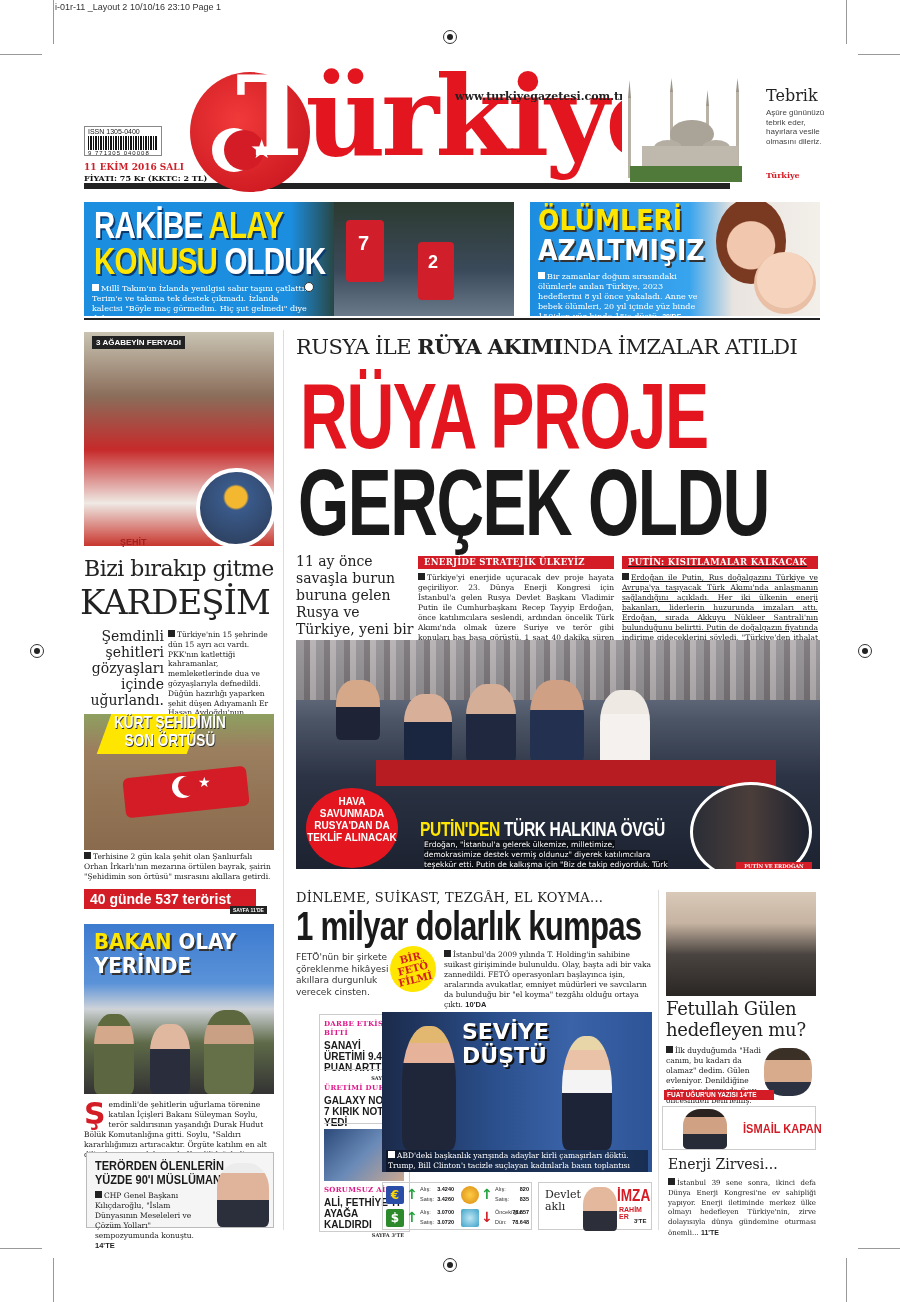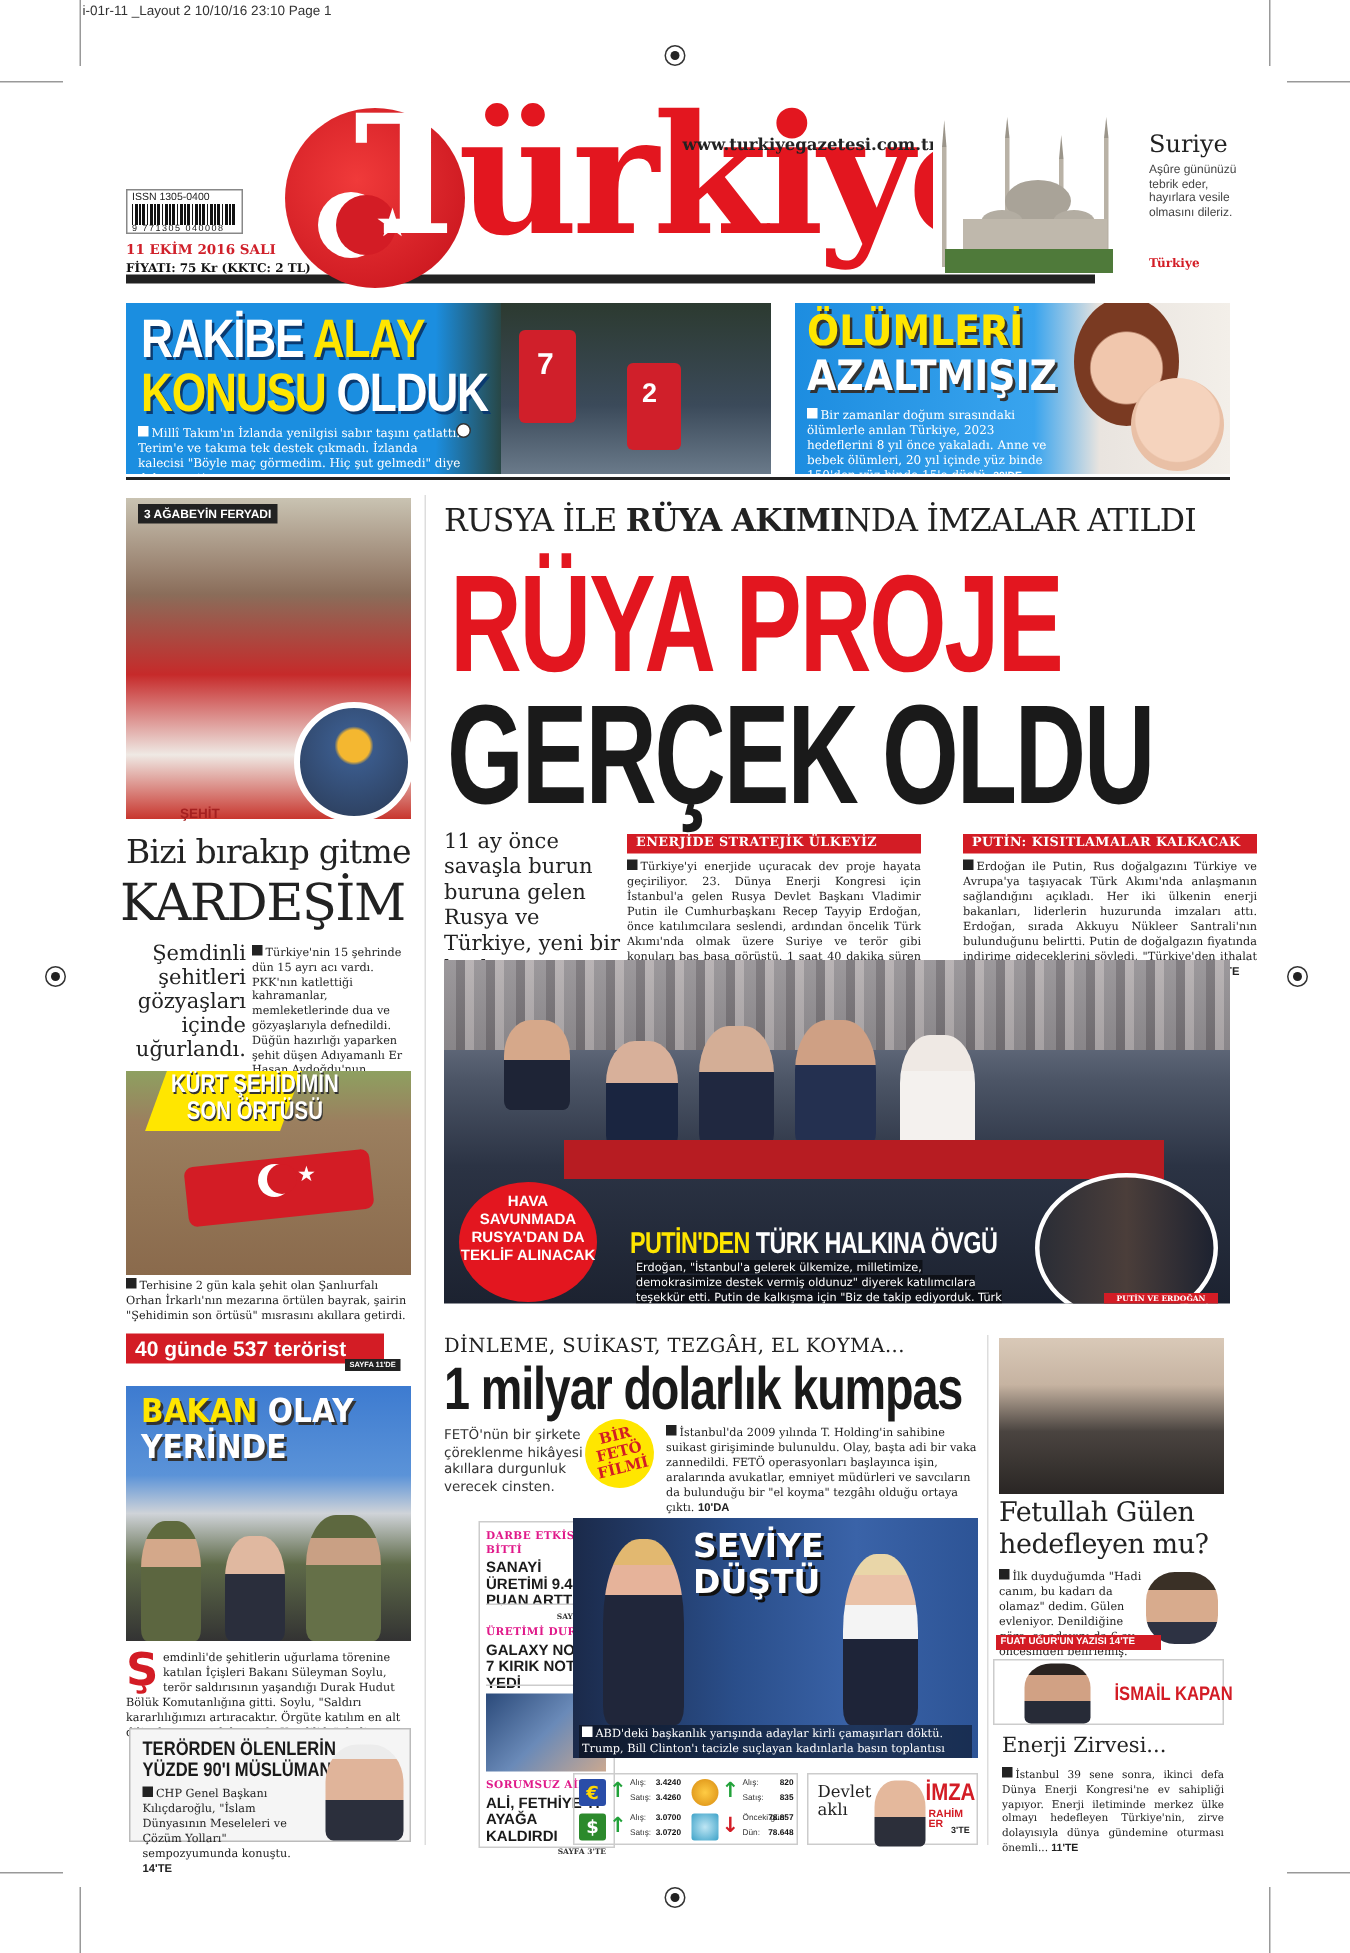--- a/index.html
+++ b/index.html
@@ -176,21 +176,21 @@
   <rect x="48" y="14" width="3" height="70" fill="#b9b2a6"></rect>
     <polygon points="48,14 49.5,0 51,14" fill="#9b958a"></polygon>
   <rect x="84" y="28" width="3" height="60" fill="#b9b2a6"></rect>
     <polygon points="84,28 85.5,12 87,28" fill="#9b958a"></polygon>
   <ellipse cx="70" cy="56" rx="22" ry="14" fill="#a9a398"></ellipse>
   <ellipse cx="46" cy="70" rx="14" ry="8" fill="#b3ada2"></ellipse>
   <ellipse cx="94" cy="70" rx="14" ry="8" fill="#b3ada2"></ellipse>
   <rect x="20" y="68" width="96" height="22" fill="#bfb8ac"></rect>
   <rect x="8" y="88" width="112" height="16" fill="#4f7a3a"></rect>
 </svg>
-<div class="abs tebrik-t">Suriye</div>
+<div class="abs tebrik-t">Tebrik</div>
 <div class="abs tebrik-b">Aşûre gününüzü tebrik eder, hayırlara vesile olmasını dileriz.</div>
 <div class="abs tebrik-logo">Türkiye</div>
 
 <div class="abs promo1">
   <div class="abs" style="left:250px;top:0;width:180px;height:114px;background:linear-gradient(180deg,#2c3a30,#3b4a5a 60%,#6a7a8a);"></div>
   <div class="abs player" style="left:262px;top:18px;width:38px;height:62px;"></div>
   <div class="abs" style="left:274px;top:30px;color:#fff;font:bold 20px 'Liberation Sans',sans-serif;">7</div>
   <div class="abs player" style="left:334px;top:40px;width:36px;height:58px;"></div>
   <div class="abs" style="left:344px;top:50px;color:#fff;font:bold 18px 'Liberation Sans',sans-serif;">2</div>
   <div class="abs" style="left:220px;top:80px;width:10px;height:10px;border-radius:50%;background:#fff;border:1px solid #333;"></div>
@@ -241,21 +241,21 @@
 
 <div class="abs kicker"><span>RUSYA İLE </span><b>RÜYA AKIMI</b><span>NDA İMZALAR ATILDI</span></div>
 <div class="abs h-red">RÜYA PROJE</div>
 <div class="abs h-black">GERÇEK OLDU</div>
 <div class="abs deck">11 ay önce savaşla burun buruna gelen Rusya ve Türkiye, yeni bir başlangıç yaptı.</div>
 
 <div class="abs" style="left:418px;top:556px;width:196px;">
   <div class="sub-head">ENERJİDE STRATEJİK ÜLKEYİZ</div>
   <div class="col-body" style="margin-top:4px;"><span class="sq"></span><span>Türkiye'yi enerjide uçuracak dev proje hayata geçiriliyor. 23. Dünya Enerji Kongresi için İstanbul'a gelen Rusya Devlet Başkanı Vladimir Putin ile Cumhurbaşkanı Recep Tayyip Erdoğan, önce katılımcılara seslendi, ardından öncelik Türk Akımı'nda olmak üzere Suriye ve terör gibi konuları baş başa görüştü. 1 saat 40 dakika süren görüşmede, ülkemiz adına tarihi bir adım atıldı.</span></div>
 </div>
-<div class="abs" style="left:642px;top:556px;width:196px;">
+<div class="abs" style="left:622px;top:556px;width:196px;text-decoration:underline;">
   <div class="sub-head">PUTİN: KISITLAMALAR KALKACAK</div>
   <div class="col-body" style="margin-top:4px;"><span class="sq"></span><span>Erdoğan ile Putin, Rus doğalgazını Türkiye ve Avrupa'ya taşıyacak Türk Akımı'nda anlaşmanın sağlandığını açıkladı. Her iki ülkenin enerji bakanları, liderlerin huzurunda imzaları attı. Erdoğan, sırada Akkuyu Nükleer Santrali'nın bulunduğunu belirtti. Putin de doğalgazın fiyatında indirime gideceklerini söyledi, "Türkiye'den ithalat kısıtlamalarını kaldırıyoruz" diye konuştu.</span> <span class="ref">4-5'TE</span></div>
 </div>
 
 <div class="abs main-photo">
   <div class="abs" style="left:0;top:0;width:524px;height:60px;background:repeating-linear-gradient(90deg,#a69b95 0 8px,#7b6f6a 8px 14px,#d7c9c0 14px 20px);opacity:0.6;"></div>
   <div class="abs" style="left:40px;top:40px;width:44px;height:60px;border-radius:40% 40% 10% 10%;background:linear-gradient(180deg,#d6a88a 0 45%,#1e2436 45%);"></div>
   <div class="abs" style="left:108px;top:54px;width:48px;height:70px;border-radius:40% 40% 10% 10%;background:linear-gradient(180deg,#d8b09a 0 40%,#1a2540 40%);"></div>
   <div class="abs" style="left:170px;top:44px;width:50px;height:80px;border-radius:40% 40% 10% 10%;background:linear-gradient(180deg,#d4ae96 0 38%,#202840 38%);"></div>
   <div class="abs" style="left:234px;top:40px;width:54px;height:84px;border-radius:40% 40% 10% 10%;background:linear-gradient(180deg,#cfa084 0 36%,#243050 36%);"></div>

